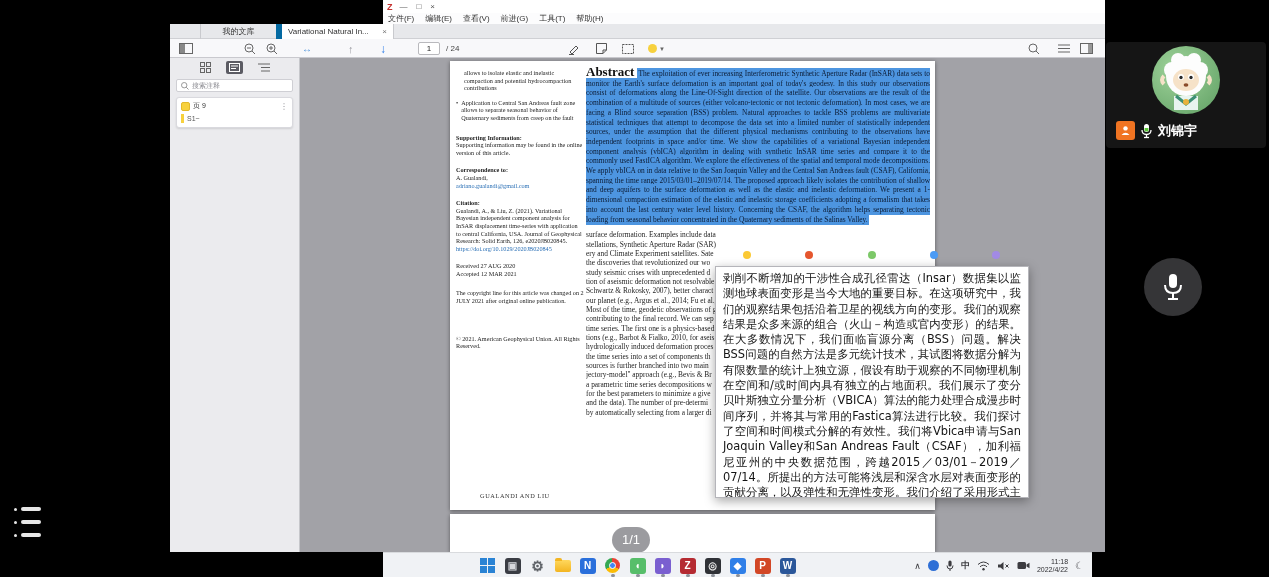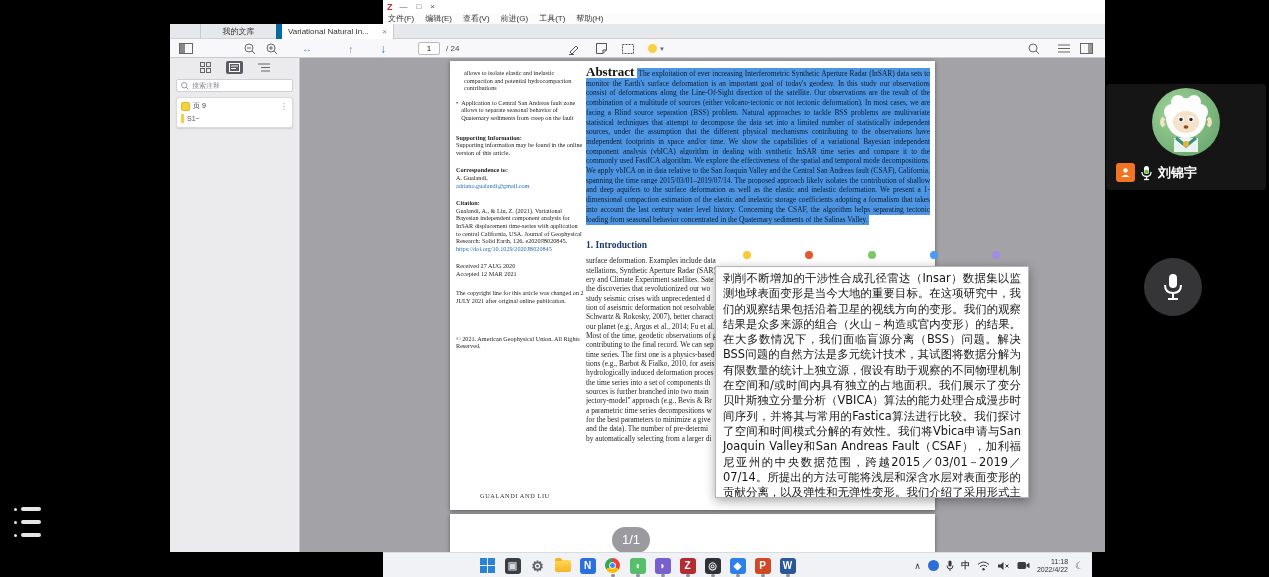--- a/index.html
+++ b/index.html
@@ -81,21 +81,21 @@
   .dotrow { position:absolute; left:715px; top:251px; width:313px; display:flex; justify-content:space-between;
             padding:0 28px; }
   .cdot { width:8px; height:8px; border-radius:50%; }
   .popup { position:absolute; left:715px; top:266px; width:314px; height:232px; background:#fff;
            border:1px solid #b5b5ba; box-shadow:0 3px 10px rgba(0,0,0,.35); padding:4px 7px;
            font-family:"DejaVu Sans", sans-serif; font-size:11.4px; line-height:15.3px; color:#141414;
            overflow:hidden; text-align:justify; }
 
   
   .cam { position:absolute; left:1106px; top:42px; width:160px; height:106px; background:#151515;
-         border-radius:4px;margin-top:42px; }
+         border-radius:4px; }
   .avatar { position:absolute; left:46px; top:4px; width:68px; height:68px; border-radius:50%;
             background:radial-gradient(circle at 35% 35%, #9fd39a, #5f9f63); overflow:hidden; }
   .cam-row { position:absolute; left:10px; bottom:8px; display:flex; align-items:center; gap:5px; }
   .role-badge { width:19px; height:19px; background:#f07422; border-radius:3px; display:flex;
                 align-items:center; justify-content:center; }
   .cam-name { color:#fff; font-size:13px; font-weight:bold; }
 
   .mic-btn { position:absolute; left:1144px; top:258px; width:58px; height:58px; border-radius:50%;
              background:rgba(96,96,100,.55); display:flex; align-items:center; justify-content:center; }
 
@@ -307,21 +307,20 @@
           <div>Accepted 12 MAR 2021</div>
         </div>
         <div class="blk" style="margin-top:12px">The copyright line for this article was changed on 2 JULY 2021 after original online publication.</div>
         <div class="blk" style="margin-top:30px">© 2021. American Geophysical Union. All Rights Reserved.</div>
       </div>
       <div class="pcol-r">
         <div class="abs-text">
           <span class="abs-lbl">Abstract</span>&nbsp;
           <span class="hl-sel">The exploitation of ever increasing Interferometric Synthetic Aperture Radar (InSAR) data sets to monitor the Earth's surface deformation is an important goal of today's geodesy. In this study our observations consist of deformations along the Line-Of-Sight direction of the satellite. Our observations are the result of the combination of a multitude of sources (either volcano-tectonic or not tectonic deformation). In most cases, we are facing a Blind source separation (BSS) problem. Natural approaches to tackle BSS problems are multivariate statistical techniques that attempt to decompose the data set into a limited number of statistically independent sources, under the assumption that the different physical mechanisms contributing to the observations have independent footprints in space and/or time. We show the capabilities of a variational Bayesian independent component analysis (vbICA) algorithm in dealing with synthetic InSAR time series and compare it to the commonly used FastICA algorithm. We explore the effectiveness of the spatial and temporal mode decompositions. We apply vbICA on in data relative to the San Joaquin Valley and the Central San Andreas fault (CSAF), California, spanning the time range 2015/03/01–2019/07/14. The proposed approach likely isolates the contribution of shallow and deep aquifers to the surface deformation as well as the elastic and inelastic deformation. We present a 1-dimensional compaction estimation of the elastic and inelastic storage coefficients adopting a formalism that takes into account the last century water level history. Concerning the CSAF, the algorithm helps separating tectonic loading from seasonal behavior concentrated in the Quaternary sediments of the Salinas Valley.</span>
         </div>
-        <div class="intro-h">1.  Introduction</div>
         <div class="intro-lines" id="intro-lines">
             <div>surface deformation. Examples include data</div>
             <div>stellations, Synthetic Aperture Radar (SAR)</div>
             <div>ery and Climate Experiment satellites. Sate</div>
             <div>the discoveries that revolutionized our wo</div>
             <div>study seismic crises with unprecedented d</div>
             <div>tion of aseismic deformation not resolvable</div>
             <div>Schwartz &amp; Rokosky, 2007), better charact</div>
             <div>our planet (e.g., Argus et al., 2014; Fu et al.,</div>
             <div>Most of the time, geodetic observations of g</div>

